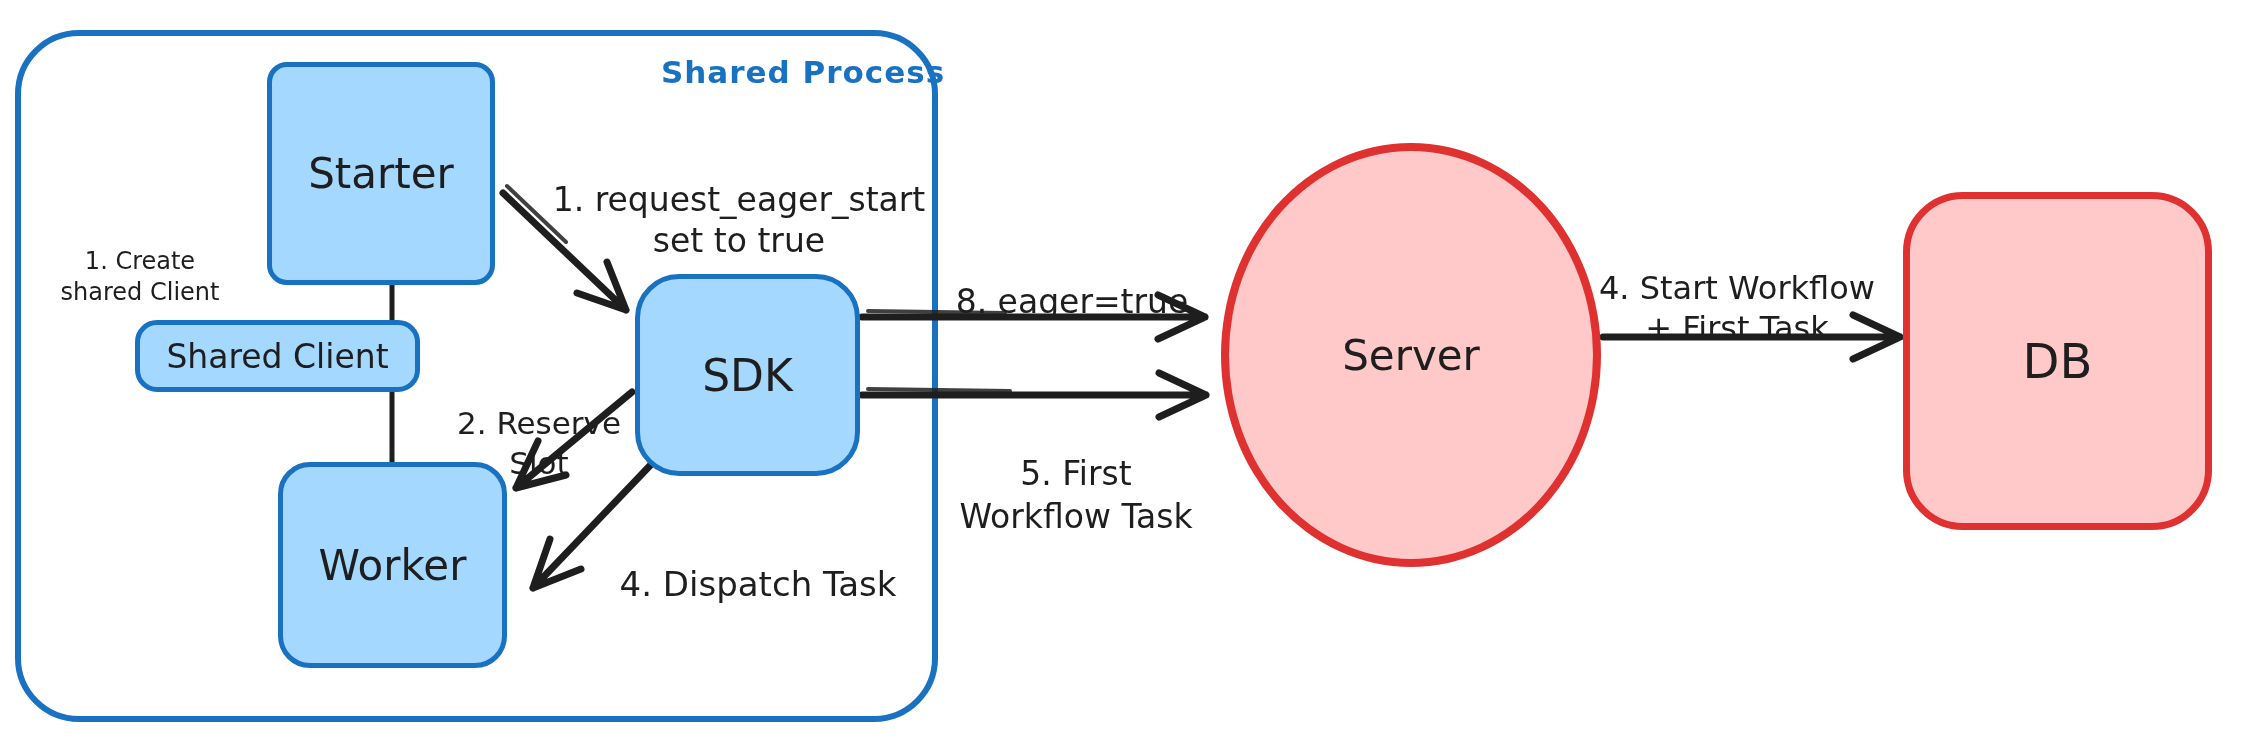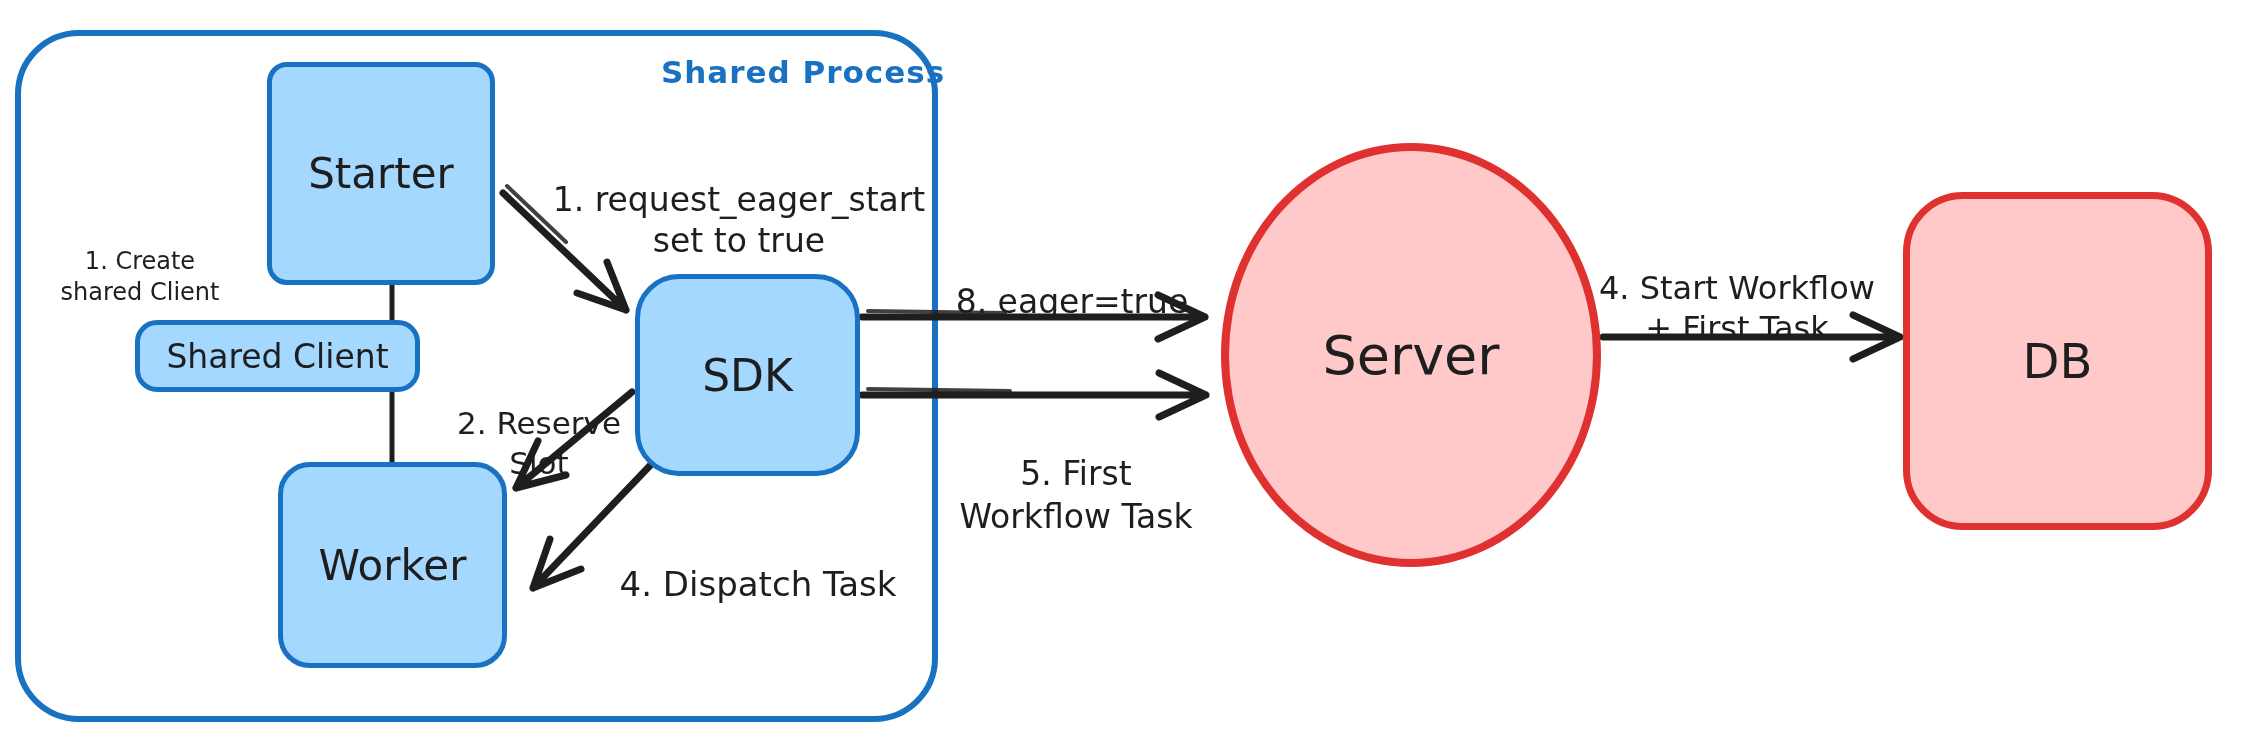--- a/index.html
+++ b/index.html
@@ -46,21 +46,21 @@
   }
   .node-starter{left:267px;top:62px;width:228px;height:223px;border-radius:20px;font-size:42px;}
   .node-shared-client{left:135px;top:320px;width:285px;height:72px;border-radius:22px;font-size:33px;}
   .node-worker{left:278px;top:462px;width:229px;height:206px;border-radius:32px;font-size:42px;}
   .node-sdk{left:635px;top:250px;width:225px;height:202px;border-radius:44px;font-size:44px;margin-top:24px;}
   .node-server{
     left:1221px;top:143px;width:380px;height:424px;
     border-radius:50%;
     background:var(--red-fill);
     border:8px solid var(--red-border);
-    font-size:54px;
+    font-size:42px;
   }
   .node-db{
     left:1903px;top:192px;width:309px;height:338px;
     border-radius:60px;
     background:var(--red-fill);
     border:7px solid var(--red-border);
     font-size:48px;
   }
   .edge-label{
     position:absolute;

